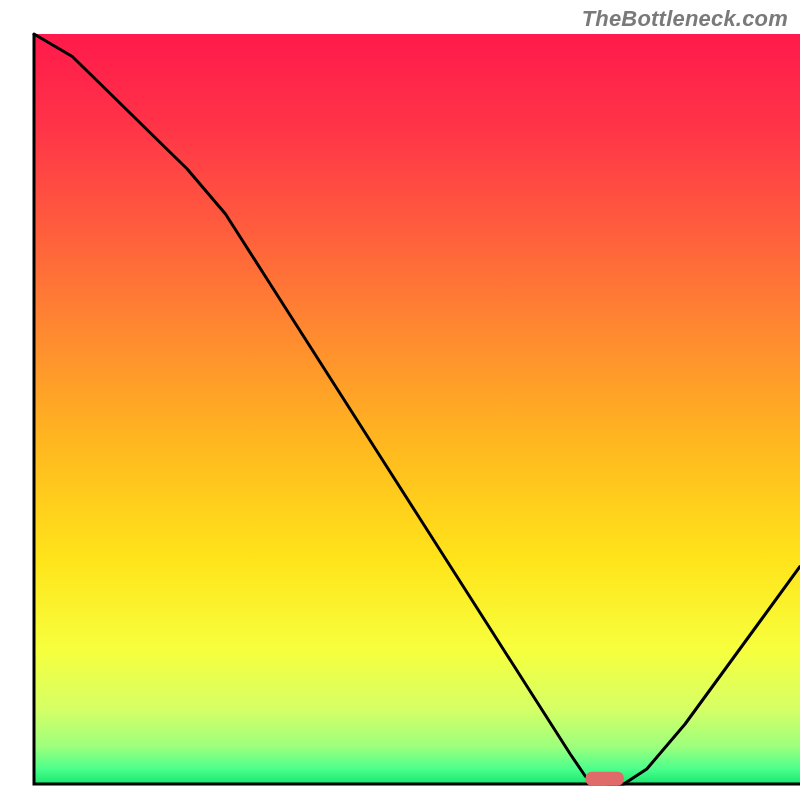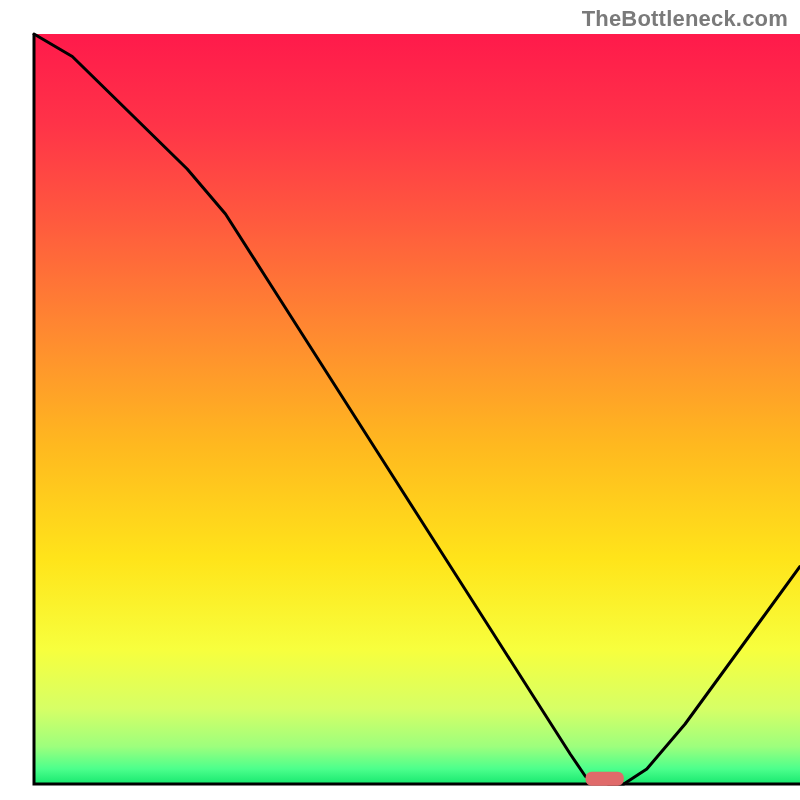--- a/index.html
+++ b/index.html
@@ -7,20 +7,21 @@
     padding: 0;
     width: 800px;
     height: 800px;
     background: #ffffff;
     font-family: Arial, Helvetica, sans-serif;
   }
   .container {
     position: relative;
     width: 800px;
     height: 800px;
+    font-style: italic;
   }
   .watermark {
     position: absolute;
     top: 6px;
     right: 12px;
     font-size: 22px;
     font-weight: 600;
     color: #7a7a7a;
     z-index: 5;
     letter-spacing: 0.2px;

